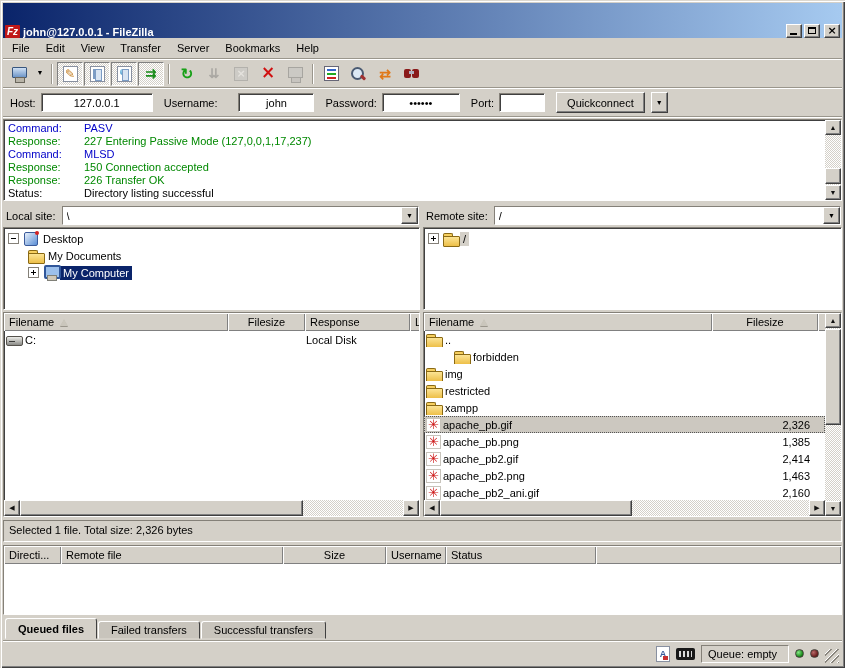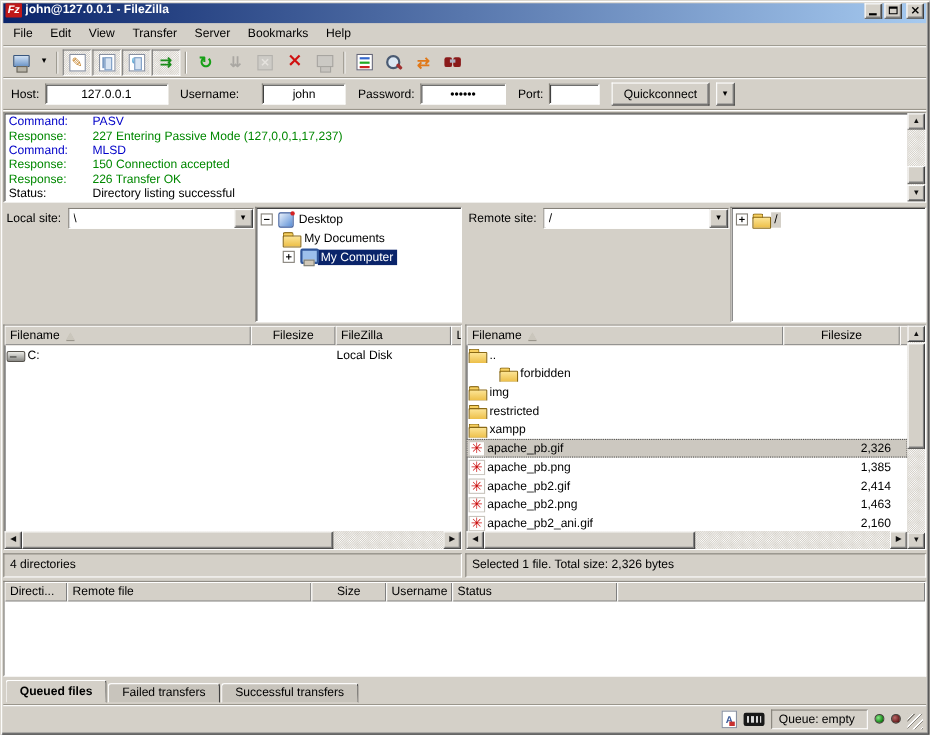--- a/index.html
+++ b/index.html
@@ -4,21 +4,21 @@
 <style>
   * { box-sizing: border-box; margin:0; padding:0; }
   html,body { width:845px; height:668px; }
   body { font-family:"Liberation Sans","DejaVu Sans",sans-serif; font-size:11px; color:#000; background:#808080; }
 
   .window { width:845px; height:668px; background:#d4d0c8; padding:3px;
     box-shadow: inset 1px 1px 0 #dcd8d0, inset 2px 2px 0 #fff, inset -1px -1px 0 #404040, inset -2px -2px 0 #808080;
     display:flex; flex-direction:column; }
 
   
-  .titlebar { height:18px; flex:none; display:flex; align-items:flex-start; padding:0 2px;
+  .titlebar { height:35px; flex:none; display:flex; align-items:flex-end; padding:0 2px;
     background:linear-gradient(90deg, var(--tb1,#0a246a), var(--tb2,#a6caf0)); }
   .app-icon { width:15px; height:13px; background:#c01818; color:#fff; font:italic bold 10px/13px "Liberation Sans",sans-serif;
     text-align:center; margin-right:3px; border-radius:1px; flex:none; }
   .title-text { color:#fff; font-weight:bold; flex:1; white-space:nowrap; overflow:hidden; }
   .capbtns { display:flex; gap:2px; }
   .cap { width:16px; height:14px; background:#d4d0c8; border:1px solid; border-color:#fff #404040 #404040 #fff;
     box-shadow: inset -1px -1px 0 #808080; position:relative; padding:0; cursor:default; }
   .cap.close { margin-left:2px; }
   .g-min { position:absolute; left:3px; bottom:2px; width:7px; height:2px; background:#000; }
   .g-max { position:absolute; left:3px; top:2px; width:8px; height:7px; border:1px solid #000; border-top:2px solid #000; }
@@ -94,21 +94,21 @@
   .vtrack { flex:1; position:relative; }
   .vthumb { position:absolute; left:0; right:0; background:#d4d0c8; border:1px solid; border-color:#fff #404040 #404040 #fff; box-shadow:inset -1px -1px 0 #808080; }
   .hscroll { height:16px; flex:none; display:flex; }
   .hscroll .sbtn { height:16px; width:16px; line-height:14px; }
   .htrack { flex:1; position:relative; }
   .hthumb { position:absolute; top:0; bottom:0; background:#d4d0c8; border:1px solid; border-color:#fff #404040 #404040 #fff; box-shadow:inset -1px -1px 0 #808080; }
 
   
   .panes { height:105px; flex:none; display:flex; margin-top:4px; }
   .vsplit { width:3px; flex:none; }
-  .pane { display:flex; flex-direction:row; }
+  .pane { display:flex; flex-direction:column; }
   .pane.left, .listbox.left { width:417px; flex:none; }
   .pane.right, .listbox.right { flex:1; }
   .pane-head { height:22px; flex:none; display:flex; align-items:center; gap:6px; padding:1px 1px 2px 3px; }
   .combo { flex:1; display:flex; height:19px; background:#fff; border:1px solid; border-color:#848078 #fff #fff #848078; box-shadow:inset 1px 1px 0 #404040; }
   .combo input { flex:1; border:none; outline:none; font:11px "Liberation Sans","DejaVu Sans",sans-serif; padding:1px 4px; min-width:0; }
   .combo-btn { width:17px; flex:none; background:#d4d0c8; border:1px solid; border-color:#fff #404040 #404040 #fff; box-shadow:inset -1px -1px 0 #808080; font-size:7px; padding:0; }
   .treebox { flex:1; background:#fff; border:1px solid; border-color:#848078 #fff #fff #848078; box-shadow:inset 1px 1px 0 #404040; padding:2px 0 0 2px; overflow:hidden; }
   .trow { height:17px; display:flex; align-items:center; }
   .exp { width:11px; height:11px; background:#fff; border:1px solid #848078; position:relative; flex:none; margin-right:4px; }
   .exp::before { content:""; position:absolute; left:2px; top:4px; width:5px; height:1px; background:#000; }
@@ -347,21 +347,21 @@
       <div class="list-main">
         <div class="lheader" id="local-cols">
             <div class="hcell" style="width: 224px;">
               <span>Filename</span>
               <span class="sortup"></span>
             </div>
             <div class="hcell r" style="width: 77px;">
               <span>Filesize</span>
             </div>
             <div class="hcell" style="width: 105px;">
-              <span>FileZilla</span>
+              <span>Response</span>
             </div>
             <div class="hcell fill">
               <span>L</span>
             </div>
           </div>
         <div class="lrows" id="local-rows">
             <div class="lrow">
               <div class="lcell name" style="width: 224px;">
                 <span class="tic tic-drive"></span>
                 <span class="fname">C:</span>
@@ -476,33 +476,32 @@
         <button class="sbtn">▲</button>
         <div class="vtrack dither">
           <div class="vthumb" style="top:1px;height:96px"></div>
         </div>
         <button class="sbtn">▼</button>
       </div>
     </div>
   </div>
 
   <div class="statusrow">
-    <div class="statusbox" style="width:417px">4 directories</div>
     <div class="statusbox" style="flex:1">Selected 1 file. Total size: 2,326 bytes</div>
   </div>
 
   <div class="queuebox">
     <div class="lheader" id="queue-cols">
         <div class="hcell" style="width: 57px;">
           <span>Directi...</span>
         </div>
         <div class="hcell" style="width: 222px;">
           <span>Remote file</span>
         </div>
-        <div class="hcell r" style="width: 68px;">
+        <div class="hcell r" style="width: 103px;">
           <span>Size</span>
         </div>
         <div class="hcell" style="width: 60px;">
           <span>Username</span>
         </div>
         <div class="hcell" style="width: 150px;">
           <span>Status</span>
         </div>
         <div class="hcell fill"></div>
       </div>

